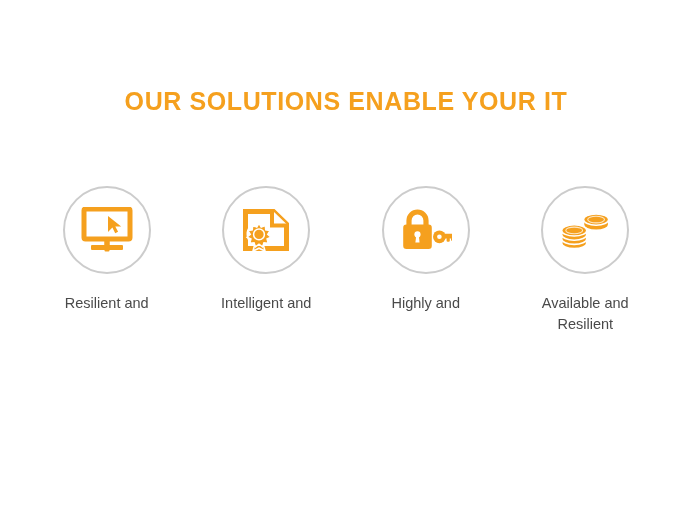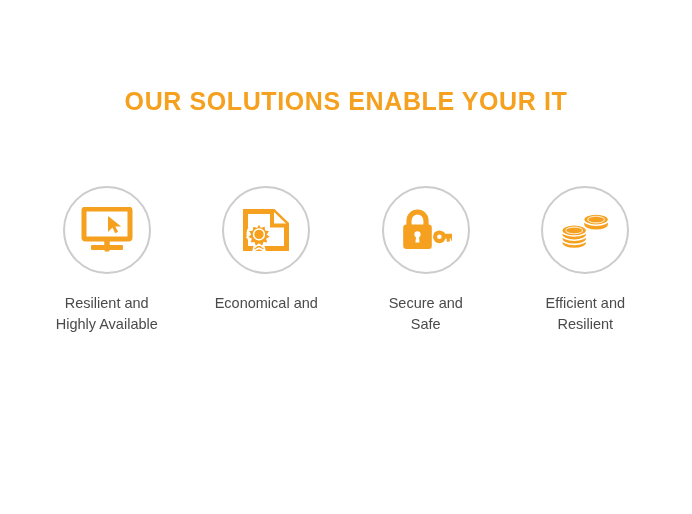--- a/index.html
+++ b/index.html
@@ -109,42 +109,41 @@
             <rect x="3" y="2" width="46" height="30" rx="1.5" fill="none" stroke="#f5a01e" stroke-width="5"></rect>
             <rect x="23.5" y="32" width="5" height="7" fill="#f5a01e"></rect>
             <rect x="10" y="38" width="32" height="5" rx="1" fill="#f5a01e"></rect>
             <rect x="23.5" y="33.5" width="5" height="11" rx="1" fill="#f5a01e"></rect>
             <path d="M27 9 L27 25 L31.4 20.6 L34.2 26.2 L37.1 24.8 L34.3 19.4 L40.2 19.4 Z" fill="#f5a01e"></path>
           </svg>
         </span>
       </div>
       <div class="caption">
         <span class="cline">Resilient and</span>
-        <span class="cline">Highly Available</span>
       </div>
     </div>
 
     <div class="card">
       <div class="circle">
         <span>
           <svg width="50" height="46" viewBox="0 0 50 46" xmlns="http://www.w3.org/2000/svg">
             <path d="M4.5 4.5 H32.5 L45.5 17 V41.5 H4.5 Z" fill="none" stroke="#f5a01e" stroke-width="5" stroke-linejoin="miter"></path>
             <path d="M32.5 4.5 L32.5 17 L45.5 17 Z" fill="#ffffff"></path>
             <path d="M31 3 L31 18.5 L46.5 18.5" fill="none" stroke="#f5a01e" stroke-width="4"></path>
             <g>
               <circle cx="18" cy="27" r="12.5" fill="#ffffff"></circle>
               <path d="M14.5 35 L12 44 L18 41.2 L24 44 L21.5 35 Z" fill="#f5a01e" stroke="#ffffff" stroke-width="1.6"></path>
               <path d="M18 16.5 L20.2 20.2 L24.3 18.6 L24.7 23 L29 23.6 L26.7 27.3 L30 30.2 L26 32 L27.2 36.2 L22.9 35.8 L21.5 39.9 L18 37.2 L14.5 39.9 L13.1 35.8 L8.8 36.2 L10 32 L6 30.2 L9.3 27.3 L7 23.6 L11.3 23 L11.7 18.6 L15.8 20.2 Z" fill="#f5a01e" stroke="#ffffff" stroke-width="1.4"></path>
               <circle cx="18" cy="27.4" r="5.4" fill="#f5a01e" stroke="#ffffff" stroke-width="1.5"></circle>
             </g>
           </svg>
         </span>
       </div>
       <div class="caption">
-        <span class="cline">Economical and</span>
+        <span class="cline">Intelligent and</span>
       </div>
     </div>
 
     <div class="card">
       <div class="circle">
         <span>
           <svg width="52" height="46" viewBox="0 0 52 46" xmlns="http://www.w3.org/2000/svg">
             <path d="M9 19 V13.5 A8.5 8.5 0 0 1 26 13.5 V19" fill="none" stroke="#f5a01e" stroke-width="5.2"></path>
             <rect x="3.2" y="17.5" width="28.6" height="24.5" rx="3.2" fill="#f5a01e"></rect>
             <circle cx="17.5" cy="27.4" r="3.1" fill="#ffffff"></circle>
@@ -153,22 +152,21 @@
               <circle cx="39.4" cy="29.8" r="6.4" fill="#f5a01e"></circle>
               <circle cx="39.4" cy="29.8" r="2.3" fill="#ffffff"></circle>
               <rect x="43.6" y="26.8" width="10.4" height="4.6" rx="1.2" fill="#f5a01e"></rect>
               <rect x="46.6" y="30.6" width="3.2" height="4.2" rx="1.1" fill="#f5a01e"></rect>
               <rect x="51" y="30.6" width="3.2" height="3.3" rx="1.1" fill="#f5a01e"></rect>
             </g>
           </svg>
         </span>
       </div>
       <div class="caption">
-        <span class="cline">Secure and</span>
-        <span class="cline">Safe</span>
+        <span class="cline">Highly and</span>
       </div>
     </div>
 
     <div class="card">
       <div class="circle">
         <span>
           <svg width="50" height="46" viewBox="0 0 50 46" xmlns="http://www.w3.org/2000/svg">
 
             <g>
               <path d="M23.5 12.6 v5.2 a12.6 5.6 0 0 0 25.2 0 v-5.2 Z" fill="#f5a01e" stroke="#ffffff" stroke-width="1.6"></path>
@@ -181,19 +179,19 @@
               <ellipse cx="14.2" cy="36" rx="12.6" ry="5.6" fill="#f5a01e" stroke="#ffffff" stroke-width="1.6"></ellipse>
               <ellipse cx="14.2" cy="31.8" rx="12.6" ry="5.6" fill="#f5a01e" stroke="#ffffff" stroke-width="1.6"></ellipse>
               <ellipse cx="14.2" cy="27.6" rx="12.6" ry="5.6" fill="#f5a01e" stroke="#ffffff" stroke-width="1.6"></ellipse>
               <ellipse cx="14.2" cy="23.4" rx="12.6" ry="5.6" fill="#f5a01e" stroke="#ffffff" stroke-width="1.6"></ellipse>
               <ellipse cx="14.2" cy="23.4" rx="8.4" ry="3.3" fill="none" stroke="#ffffff" stroke-width="1.1" opacity="0.75"></ellipse>
             </g>
           </svg>
         </span>
       </div>
       <div class="caption">
-        <span class="cline">Efficient and</span>
+        <span class="cline">Available and</span>
         <span class="cline">Resilient</span>
       </div>
     </div>
 
   </div>
 </div>
 
 </body></html>

